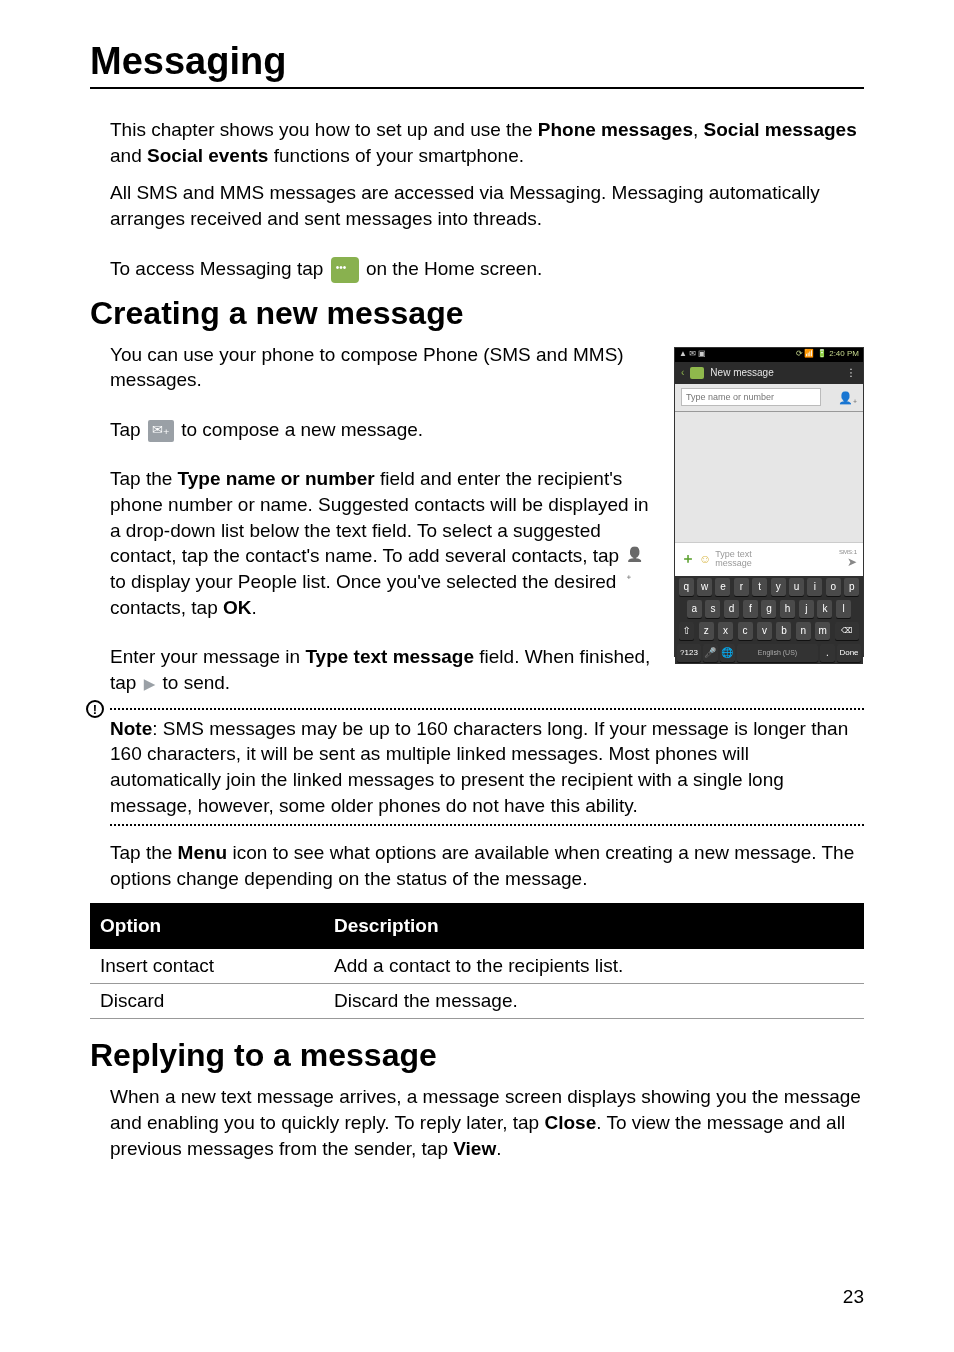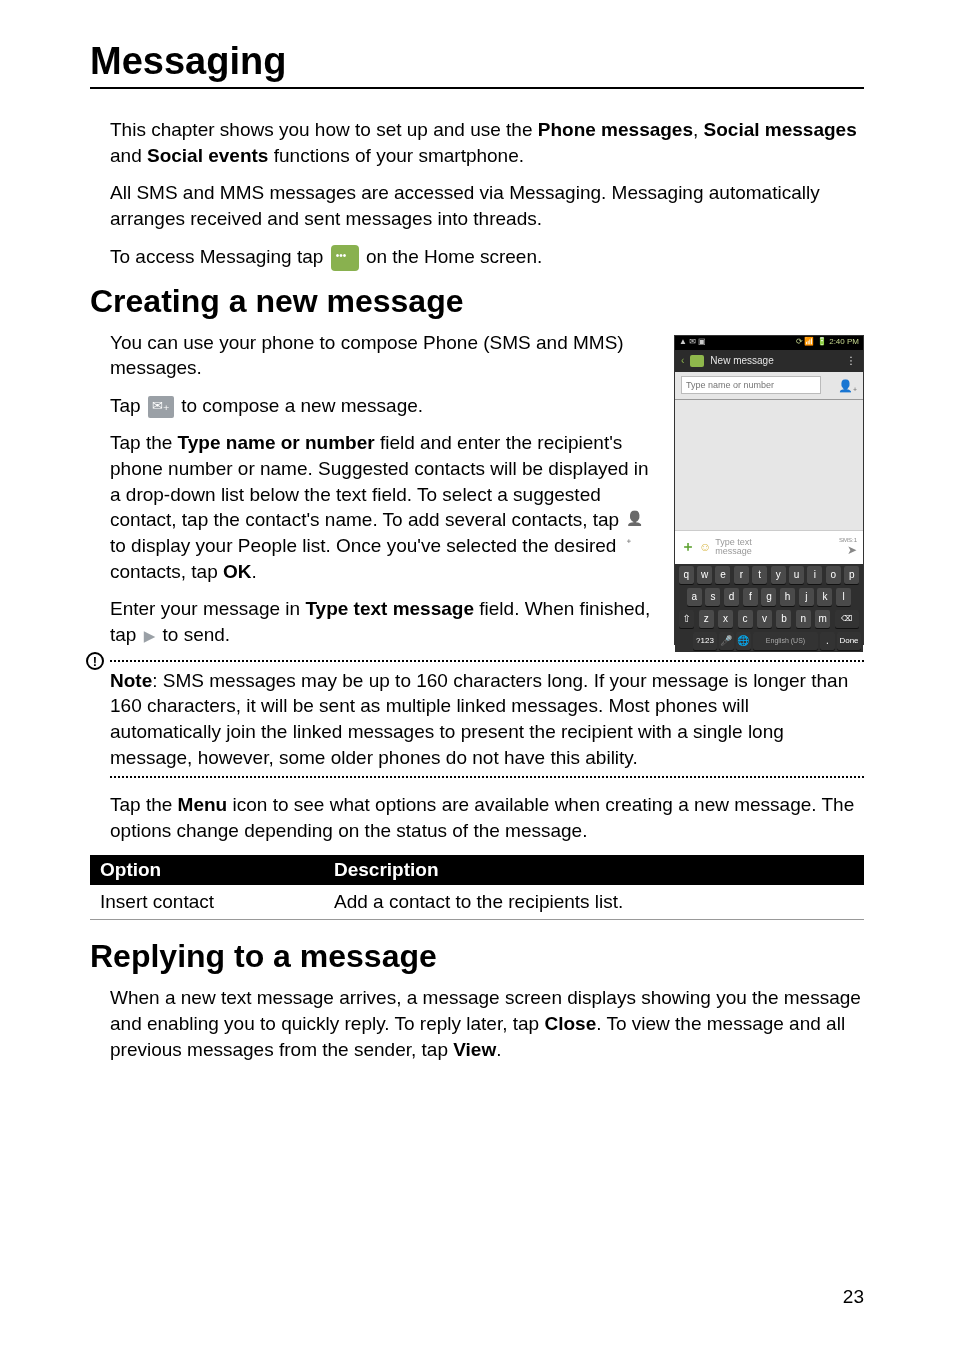--- a/index.html
+++ b/index.html
@@ -20,20 +20,21 @@
     margin-bottom: 28px;
   }
   .body-text {
     font-size: 19px;
     line-height: 1.35;
     margin-bottom: 12px;
     margin-left: 20px;
   }
   .body-text.inline-icon {
     display: block;
+    margin-top: 24px;
   }
   .icon-inline {
     display: inline-block;
     vertical-align: middle;
     margin: 0 2px;
   }
   .icon-msg {
     width: 28px; height: 26px; background: #89b14f; border-radius: 4px; position: relative;
   }
   .icon-msg::after { content: "•••"; color: #fff; font-size: 10px; position: absolute; top: 4px; left: 5px; }
@@ -91,21 +92,21 @@
   .shot-compose .snd { color:#888; font-size:12px; }
   .kb { background:#2f2f2f; }
   .kb-row { display:flex; justify-content:space-around; padding:2px 2px; }
   .kb-key {
     background:#4a4a4a; color:#fff; font-size:10px; width:15px; height:18px;
     display:flex; align-items:center; justify-content:center; border-radius:2px;
     box-shadow: 0 1px 0 #111;
   }
   .kb-key.wide { width:24px; font-size:8px; }
   .kb-key.dark { background:#333; }
-  .kb-bottom { display:flex; padding:2px 2px; gap:2px;margin-left:16px; }
+  .kb-bottom { display:flex; padding:2px 2px; gap:2px; }
   .kb-bottom .kb-key.space { flex:1; background:#333; font-size:7px; color:#aaa; }
   .note-box {
     margin: 8px 0 14px 20px;
     padding: 6px 0;
     border-top: 2px dotted #000;
     border-bottom: 2px dotted #000;
     position: relative;
     clear: both;
   }
   .note-icon {
@@ -124,21 +125,21 @@
     font-size: 19px;
     line-height: 1.35;
   }
   table.opts {
     width: 100%;
     border-collapse: collapse;
     margin: 6px 0 18px 0;
     font-size: 19px;
   }
   table.opts thead th {
-    background: #000; color: #fff; text-align: left; padding: 4px 10px; font-weight: bold;
+    background: #000; color: #fff; text-align: left; padding: 12px 10px; font-weight: bold;
   }
   table.opts tbody td {
     padding: 6px 10px; border-bottom: 1px solid #999;
   }
   table.opts tbody tr:first-child td { border-top: none; }
   .page-num {
     position: absolute;
     bottom: 44px;
     right: 90px;
     font-size: 19px;
@@ -278,20 +279,24 @@
     <tr>
       <th>Option</th>
       <th>Description</th>
     </tr>
   </thead>
   <tbody>
     <tr>
       <td>Insert contact</td>
       <td>Add a contact to the recipients list.</td>
     </tr>
+    <tr>
+      <td>Discard</td>
+      <td>Discard the message.</td>
+    </tr>
   </tbody>
 </table>
 
 <h2 class="section-heading">Replying to a message</h2>
 
 <p class="body-text">
   <span>When a new text message arrives, a message screen displays showing you the message and enabling you to quickly reply. To reply later, tap </span><b>Close</b><span>. To view the message and all previous messages from the sender, tap </span><b>View</b><span>.</span>
 </p>
 
 <div class="page-num">23</div>

